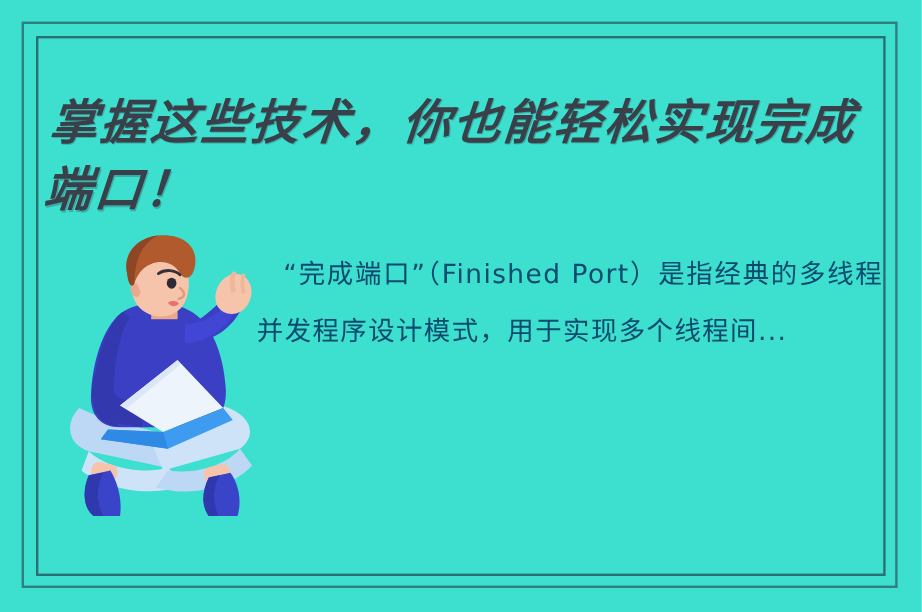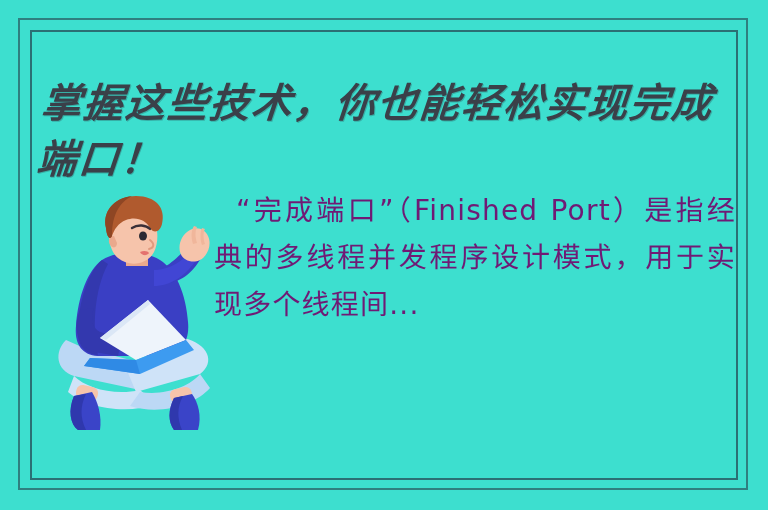--- a/index.html
+++ b/index.html
@@ -61,24 +61,24 @@
     transform: skewX(-5deg);
     transform-origin: left top;
     white-space: normal;
     word-break: break-all;
   }
 
   
   .body-block {
     position: absolute;
     left: 214px;
-    top: 159px;
+    top: 184px;
     width: 522px;
-    color: #701a75;
-    font-size: 28px;
+    color: #0c4a6e;
+    font-size: 22px;
     line-height: 47px;
     letter-spacing: 1.2px;
     font-family: "DejaVu Sans", "Liberation Sans", sans-serif;
     text-indent: 22px;
     text-align: justify;
     text-justify: inter-character;
   }
 
   
   .illustration {

